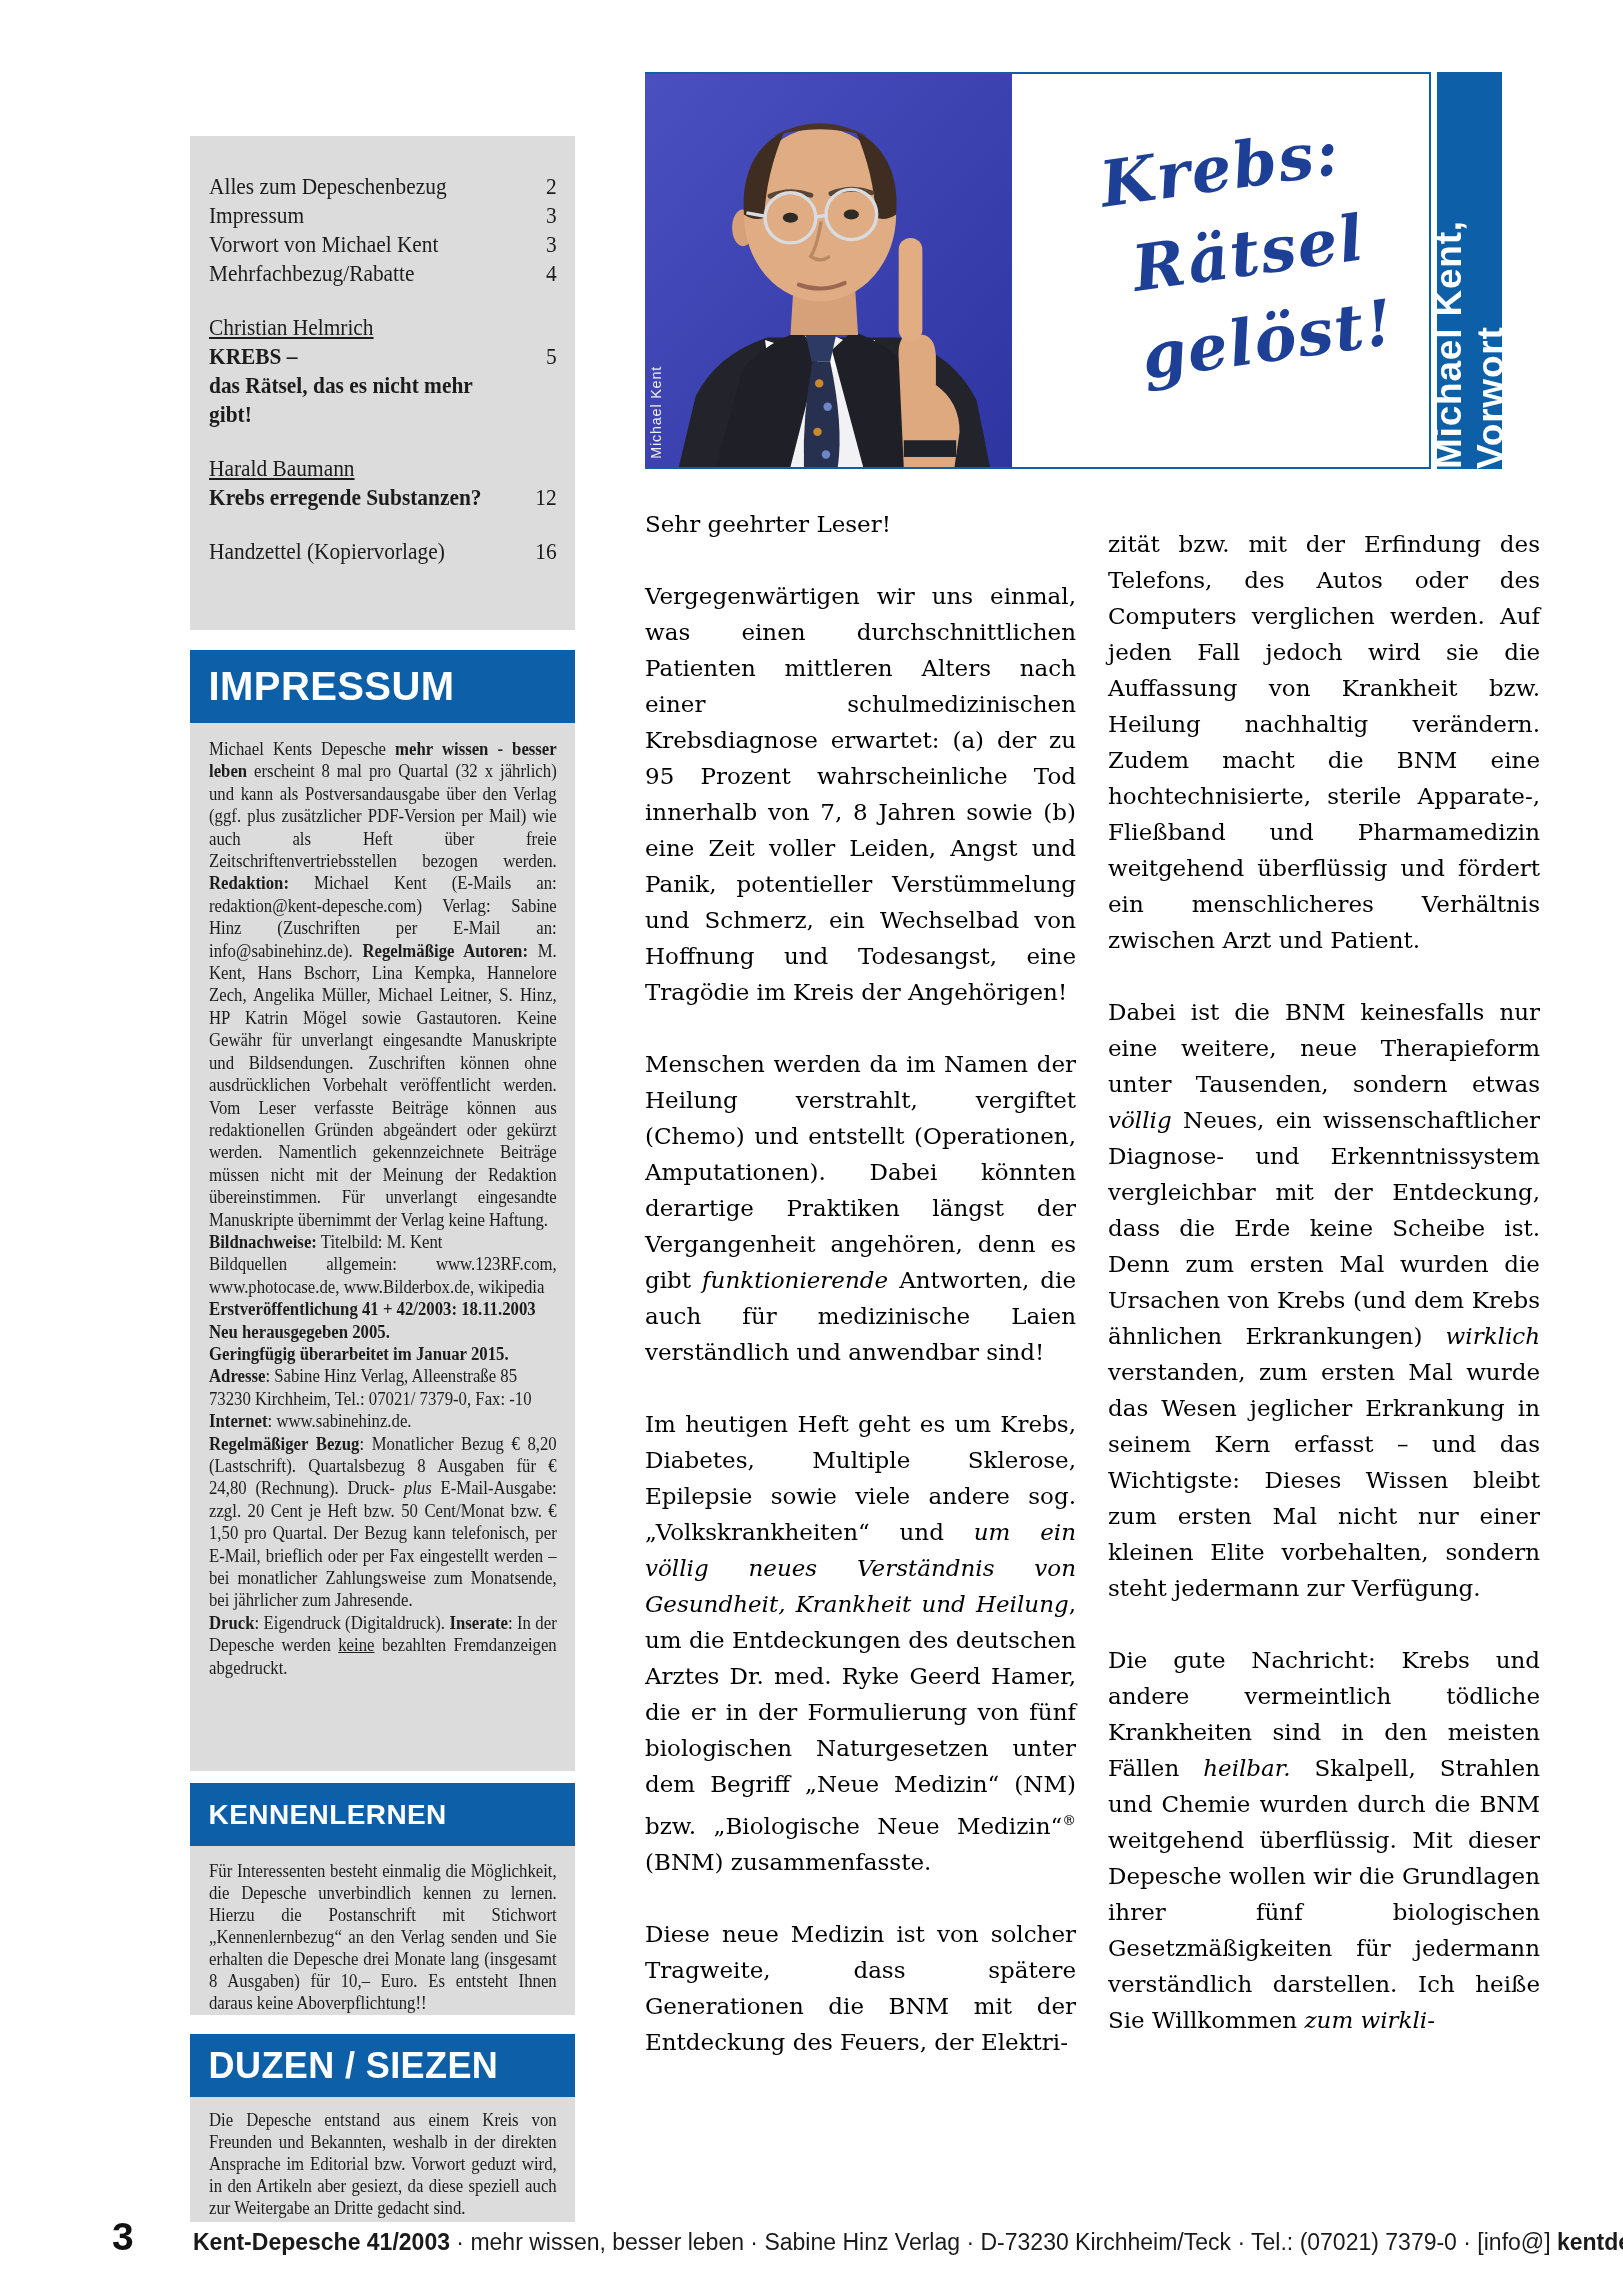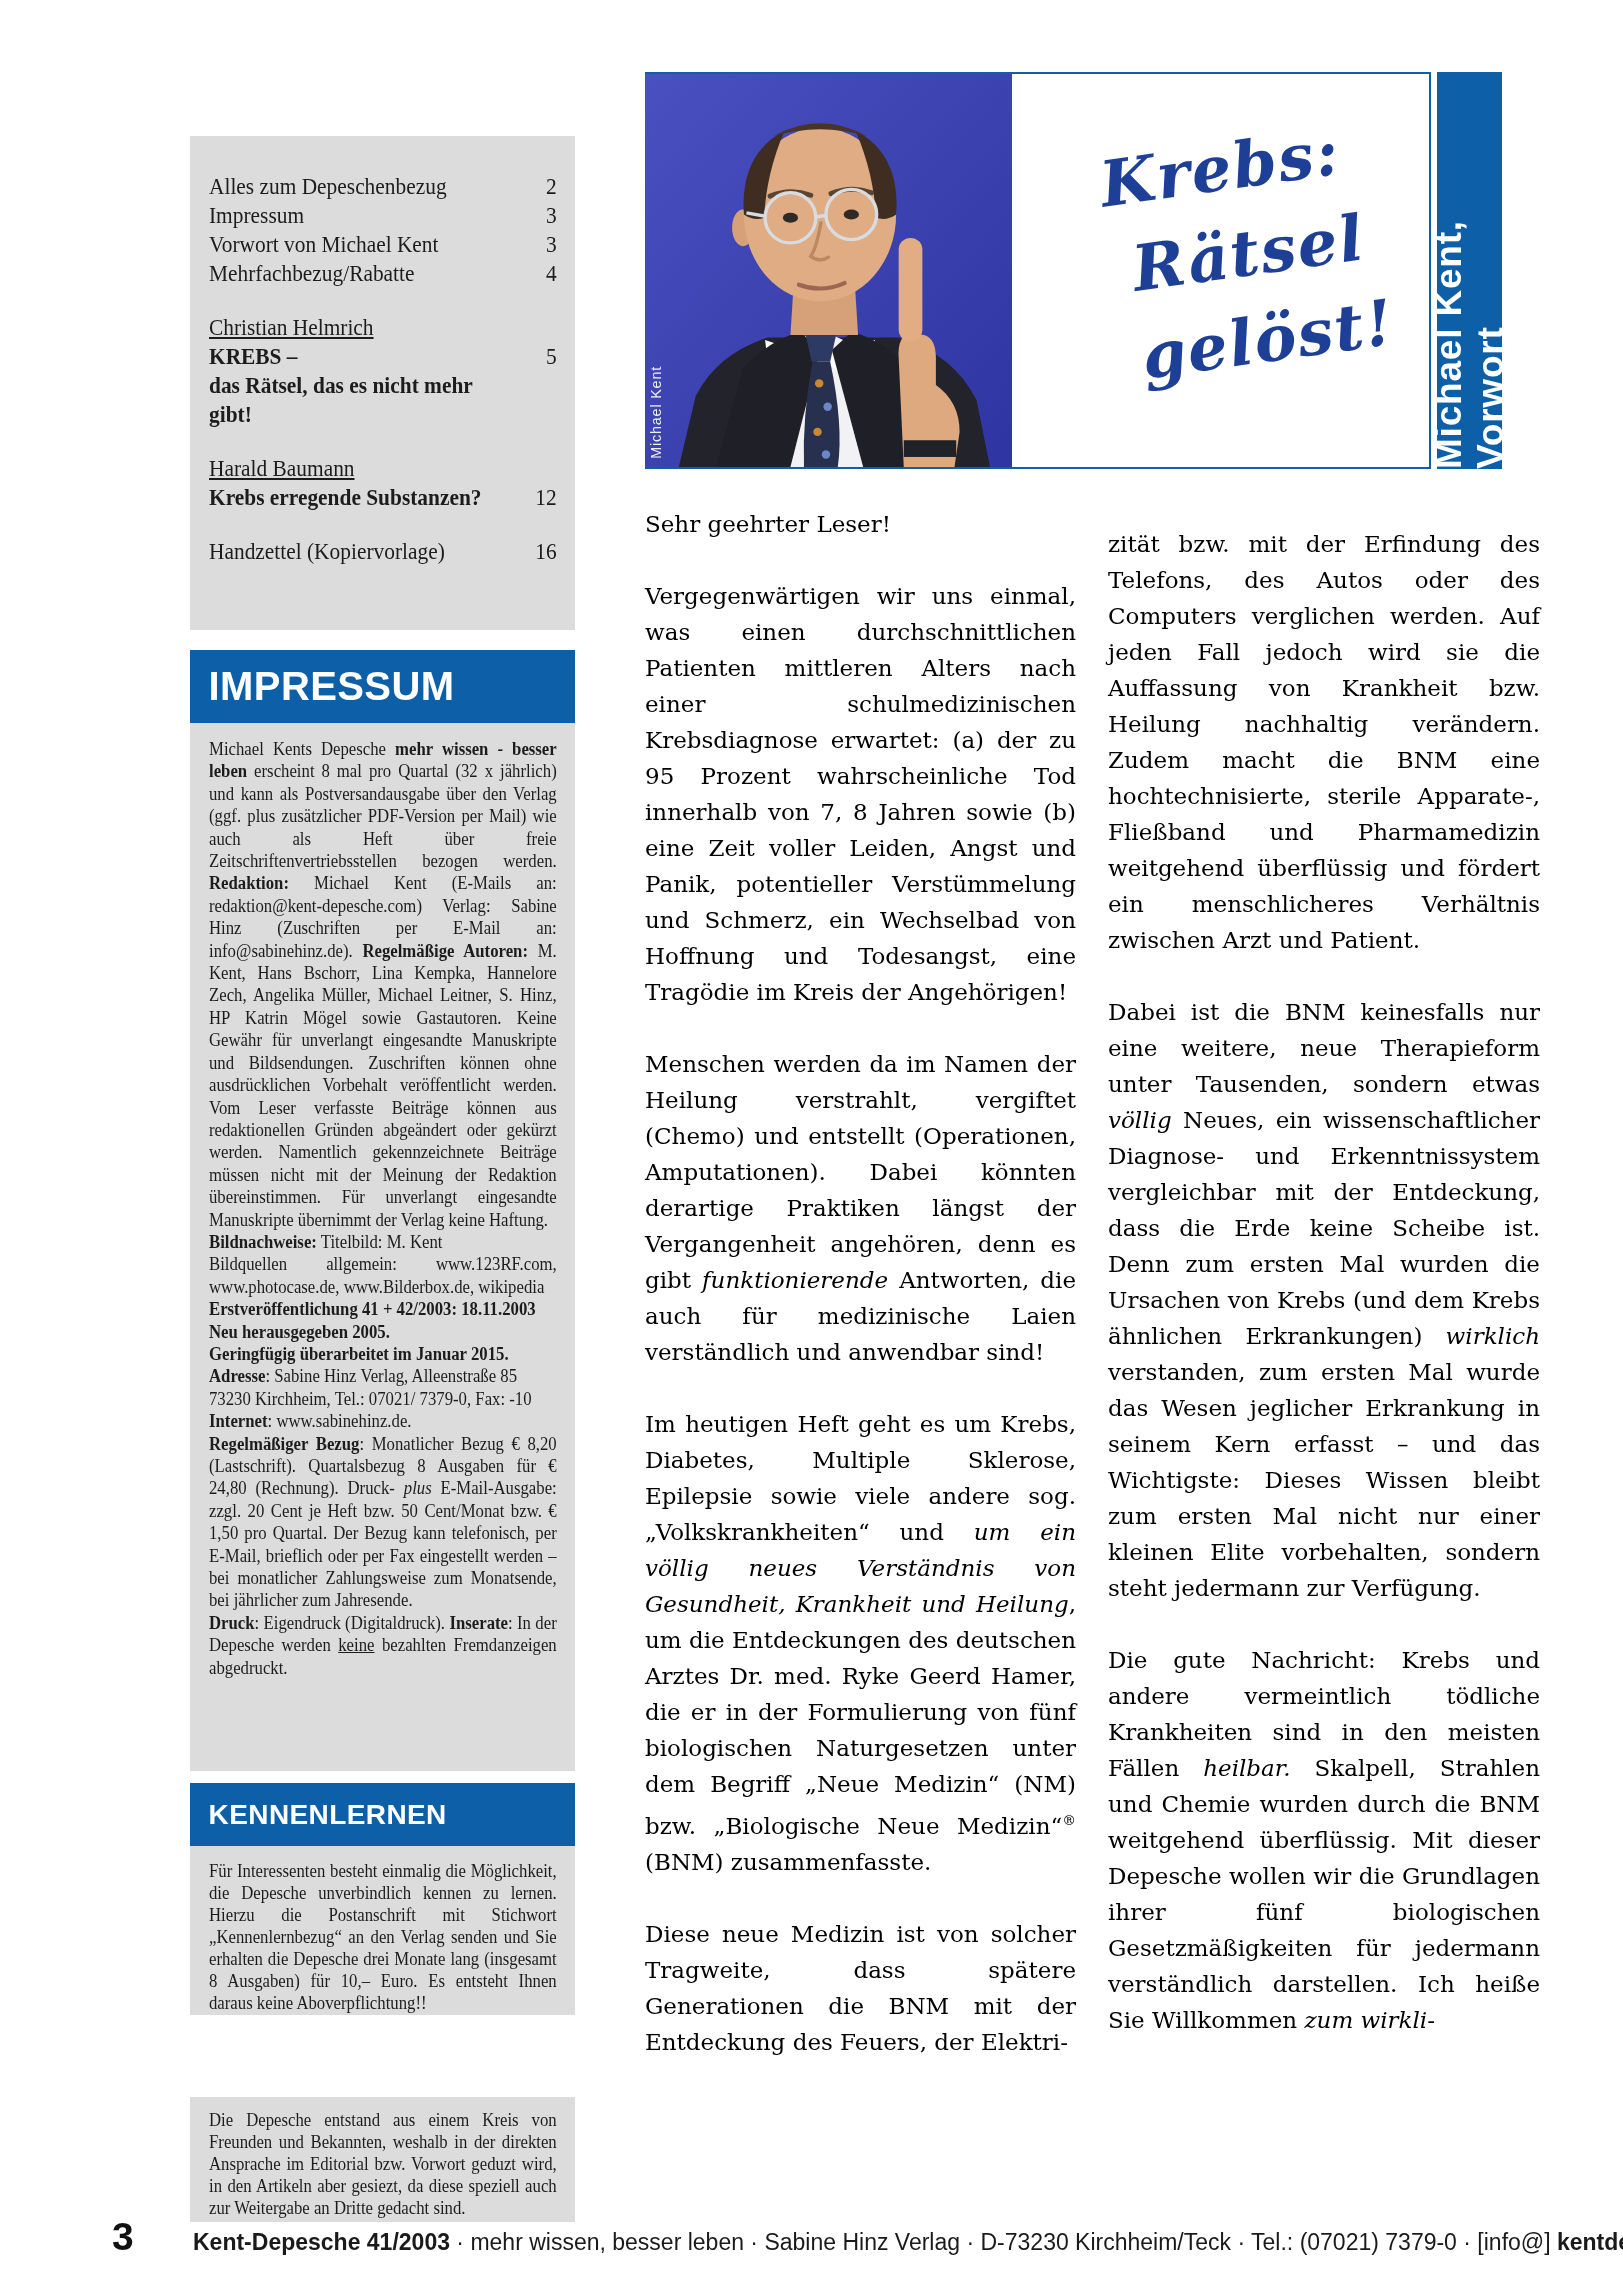--- a/index.html
+++ b/index.html
@@ -135,20 +135,21 @@
     </div>
   </div>
 
   <div id="kennen-bar" class="bar">KENNENLERNEN</div>
   <div id="kennen-box" class="graybox">
     <div class="cond">
       <p class="side-text">Für Interessenten besteht einmalig die Möglichkeit, die Depesche unverbindlich kennen zu lernen. Hierzu die Postanschrift mit Stichwort „Kennenlernbezug“ an den Verlag senden und Sie erhalten die Depesche drei Monate lang (insgesamt 8 Ausgaben) für 10,– Euro. Es entsteht Ihnen daraus keine Aboverpflichtung!!</p>
     </div>
   </div>
 
+  <div id="duzen-bar" class="bar">DUZEN / SIEZEN</div>
   <div id="duzen-box" class="graybox">
     <div class="cond">
       <p class="side-text">Die Depesche entstand aus einem Kreis von Freunden und Bekannten, weshalb in der direkten Ansprache im Editorial bzw. Vorwort geduzt wird, in den Artikeln aber gesiezt, da diese speziell auch zur Weitergabe an Dritte gedacht sind.</p>
     </div>
   </div>
 
   <div id="photo">
     <svg viewBox="0 0 434 470" preserveAspectRatio="none">
       <defs>
         <linearGradient id="bgGrad" x1="0" y1="0" x2="1" y2="1">

